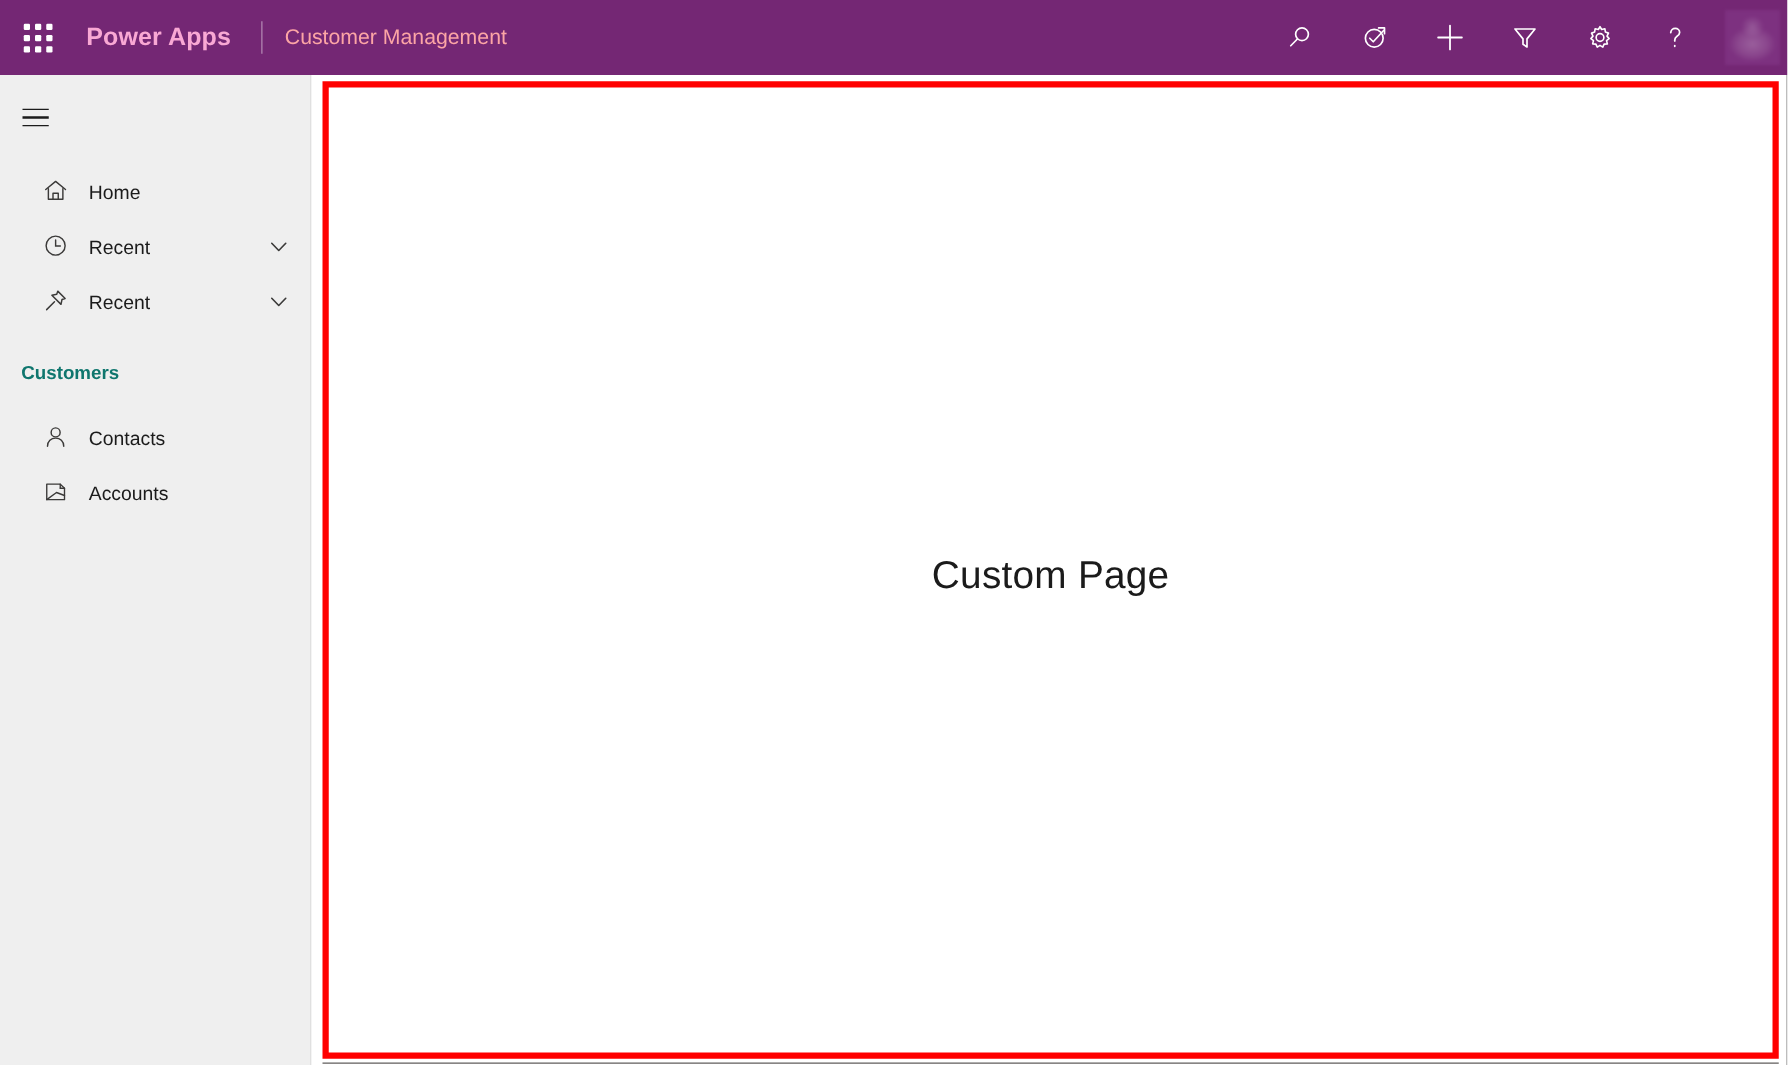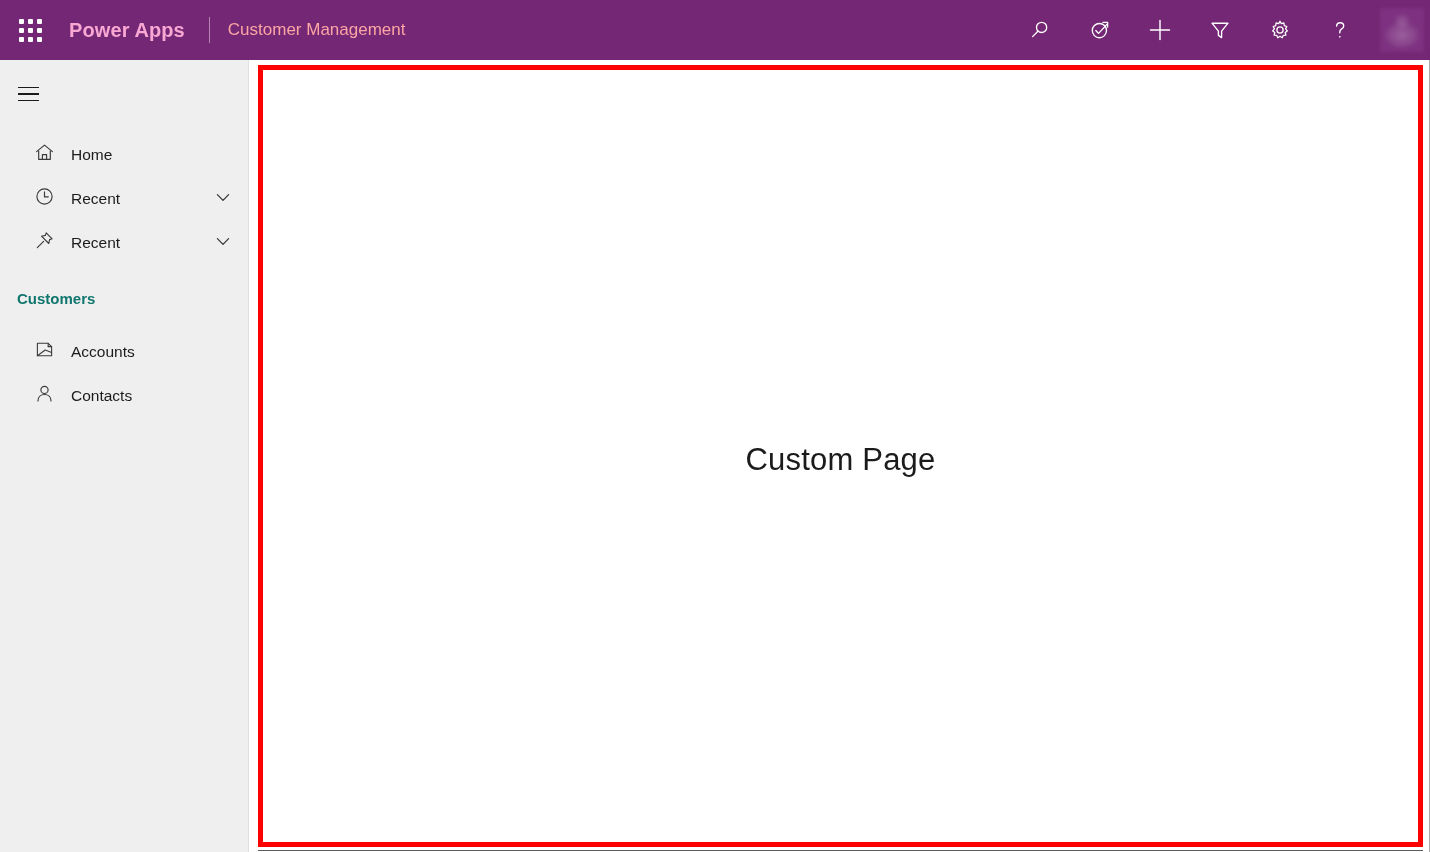--- a/index.html
+++ b/index.html
@@ -378,39 +378,39 @@
           <polyline points="4.4,7.6 10,13.4 15.6,7.6"></polyline>
         </svg>
       </span>
     </div>
 
     <div class="group-head">Customers</div>
 
 
     <div class="nav-item">
       <span class="nav-ico">
+        <svg width="21" height="21" viewBox="0 0 21 21" fill="none" stroke="#3b3a39" stroke-width="1.15" stroke-linecap="round">
+          <circle cx="10.5" cy="6.9" r="3.6"></circle>
+          <path d="M4.0 18.0 C4.0 13.9 6.9 11.5 10.5 11.5 C14.1 11.5 17.0 13.9 17.0 18.0"></path>
+        </svg>
+      </span>
+      <span class="nav-label">Contacts</span>
+    </div>
+
+    <div class="nav-item">
+      <span class="nav-ico">
         <svg width="21" height="21" viewBox="0 0 21 21" fill="none" stroke="#3b3a39" stroke-width="1.1" stroke-linejoin="round" stroke-linecap="round">
           <path d="M3.4 4.3 H14.2 L17.6 7.6 V16.7 H3.4 Z"></path>
           <path d="M3.4 16.7 L11.2 11.0 17.6 13.4"></path>
           <line x1="14.2" y1="4.3" x2="14.2" y2="7.6"></line>
           <line x1="14.2" y1="7.6" x2="17.6" y2="7.6"></line>
         </svg>
       </span>
       <span class="nav-label">Accounts</span>
     </div>
-
-    <div class="nav-item">
-      <span class="nav-ico">
-        <svg width="21" height="21" viewBox="0 0 21 21" fill="none" stroke="#3b3a39" stroke-width="1.15" stroke-linecap="round">
-          <circle cx="10.5" cy="6.9" r="3.6"></circle>
-          <path d="M4.0 18.0 C4.0 13.9 6.9 11.5 10.5 11.5 C14.1 11.5 17.0 13.9 17.0 18.0"></path>
-        </svg>
-      </span>
-      <span class="nav-label">Contacts</span>
-    </div>
   </div>
 
   <div class="content-host">
     <div class="page-frame">
       <div class="page-title">Custom Page</div>
     </div>
   </div>
 
   <div class="bottom-sliver">
     <div class="rule"></div>

